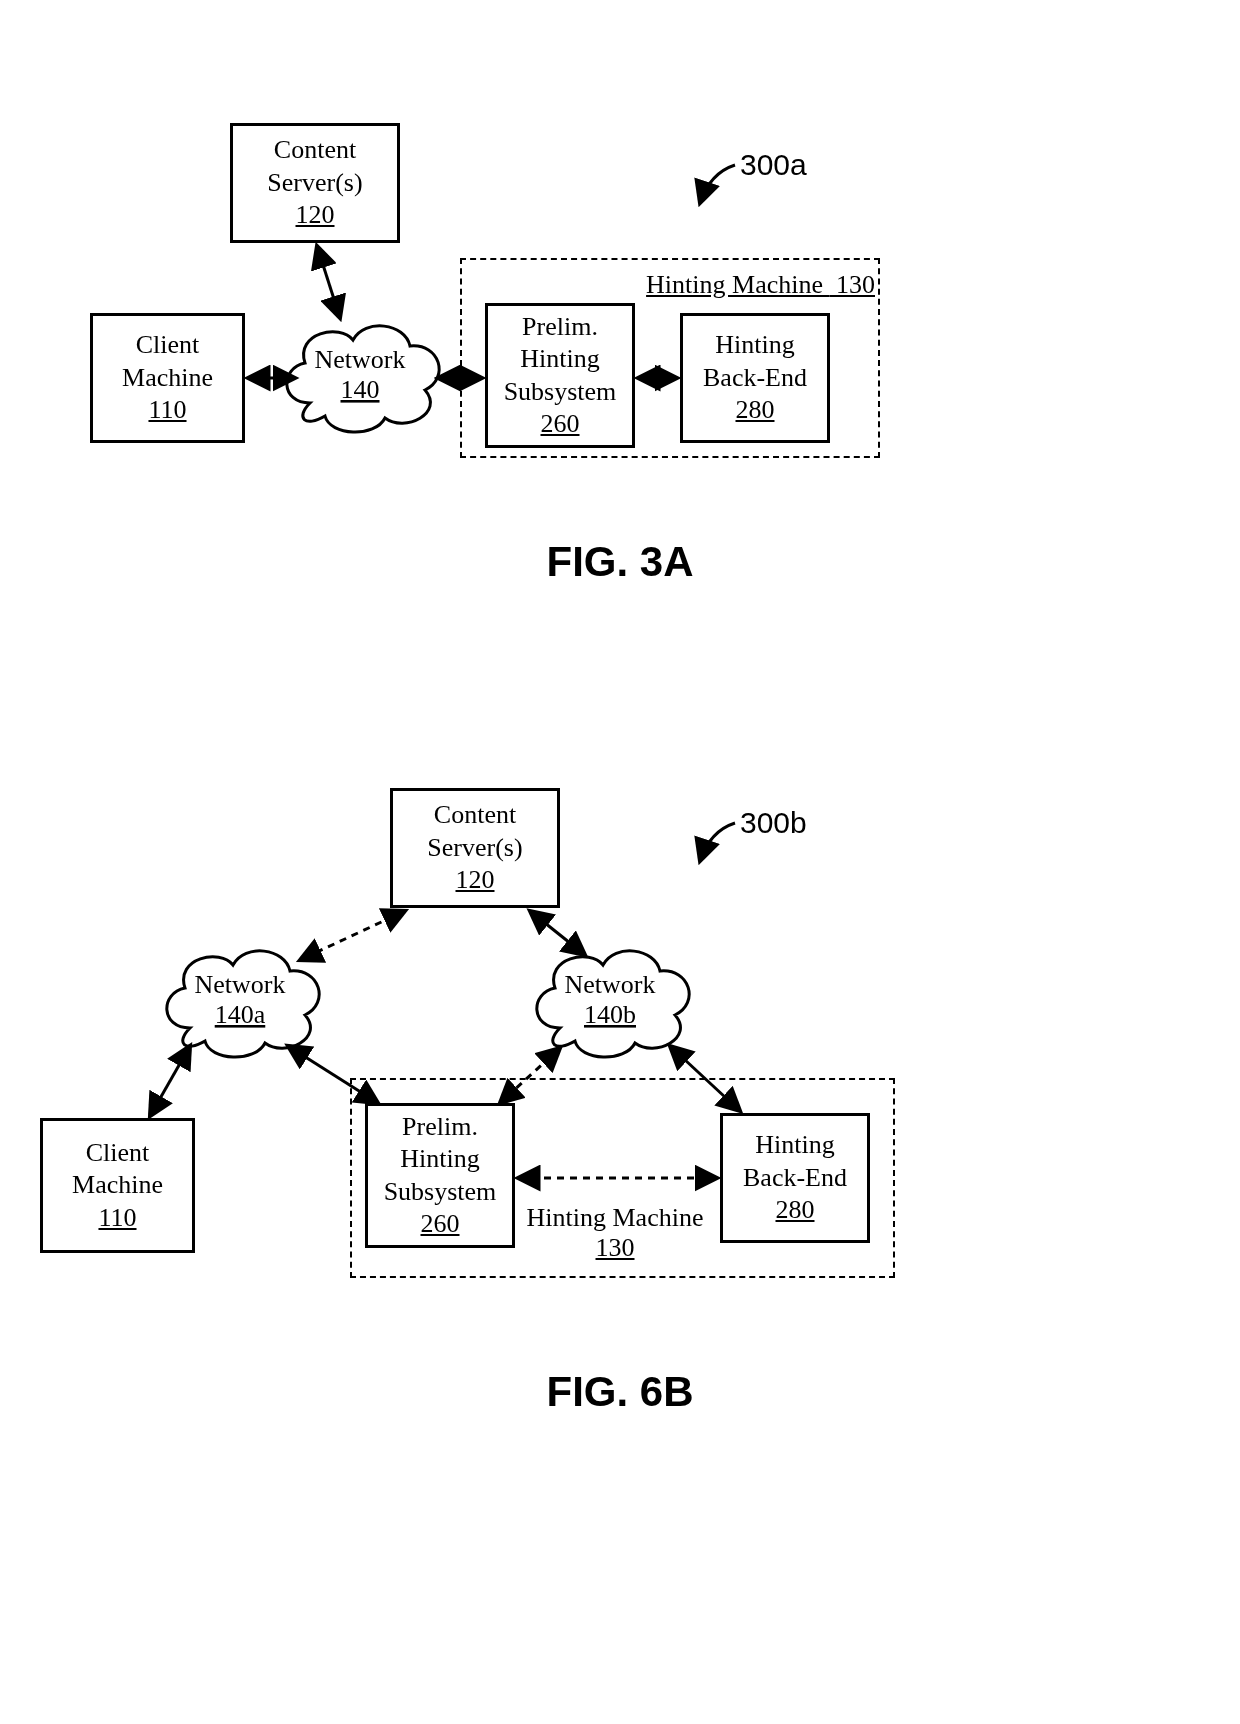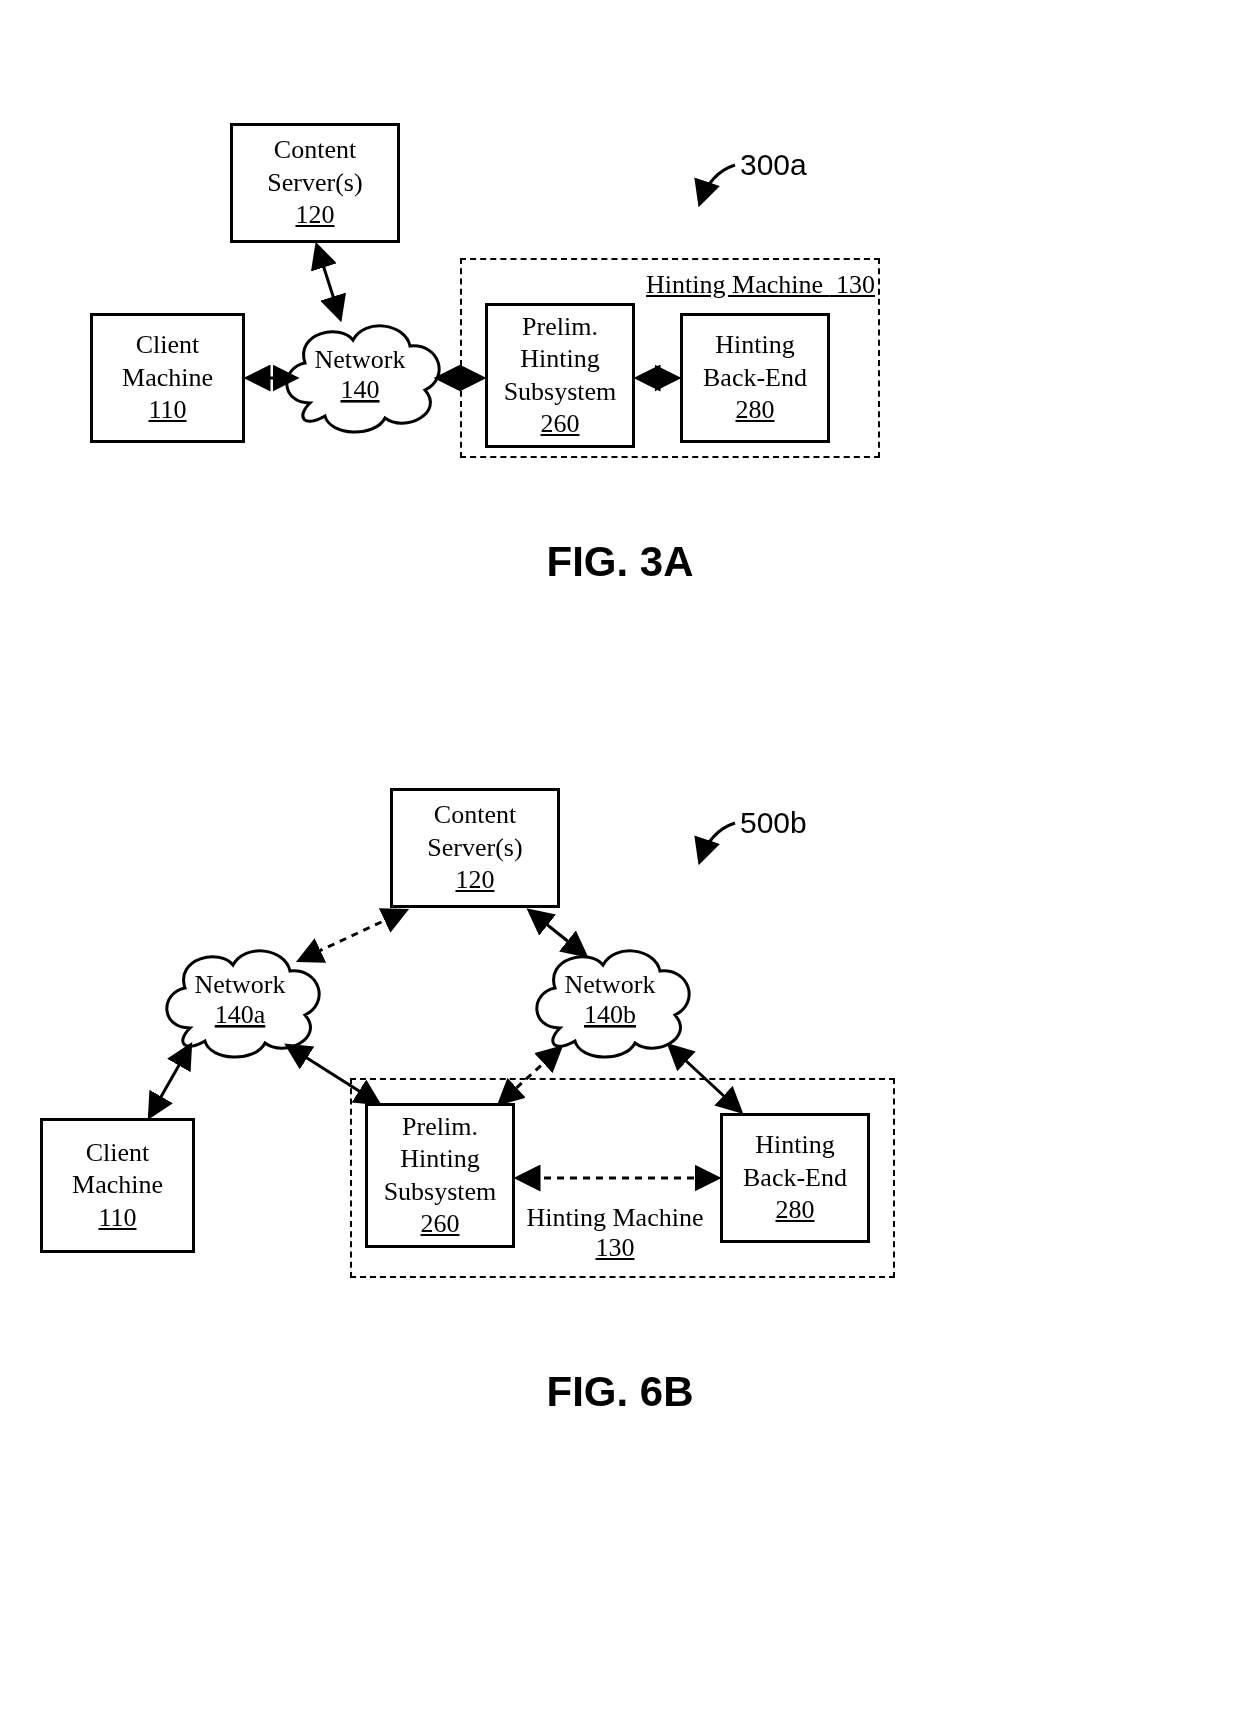--- a/index.html
+++ b/index.html
@@ -138,21 +138,21 @@
     <span class="ref">260</span>
   </div>
 
   <div class="box" style="left:720px; top:1065px; width:150px; height:130px;">
     <span>Hinting</span>
     <span>Back-End</span>
     <span class="ref">280</span>
   </div>
 
   <div class="ref-label" style="left:740px; top:758px;">
-    <span>500b</span>
+    <span>300b</span>
   </div>
 
   <div class="fig-caption" style="top:1320px;">
     <span>FIG. 6B</span>
   </div>
 
   <svg class="overlay" viewBox="0 0 1240 1724">
     <defs>
       <marker id="arrow" viewBox="0 0 12 12" refX="10" refY="6" markerWidth="9" markerHeight="9" orient="auto-start-reverse">
         <path d="M 0 0 L 12 6 L 0 12 z" fill="#000"></path>

